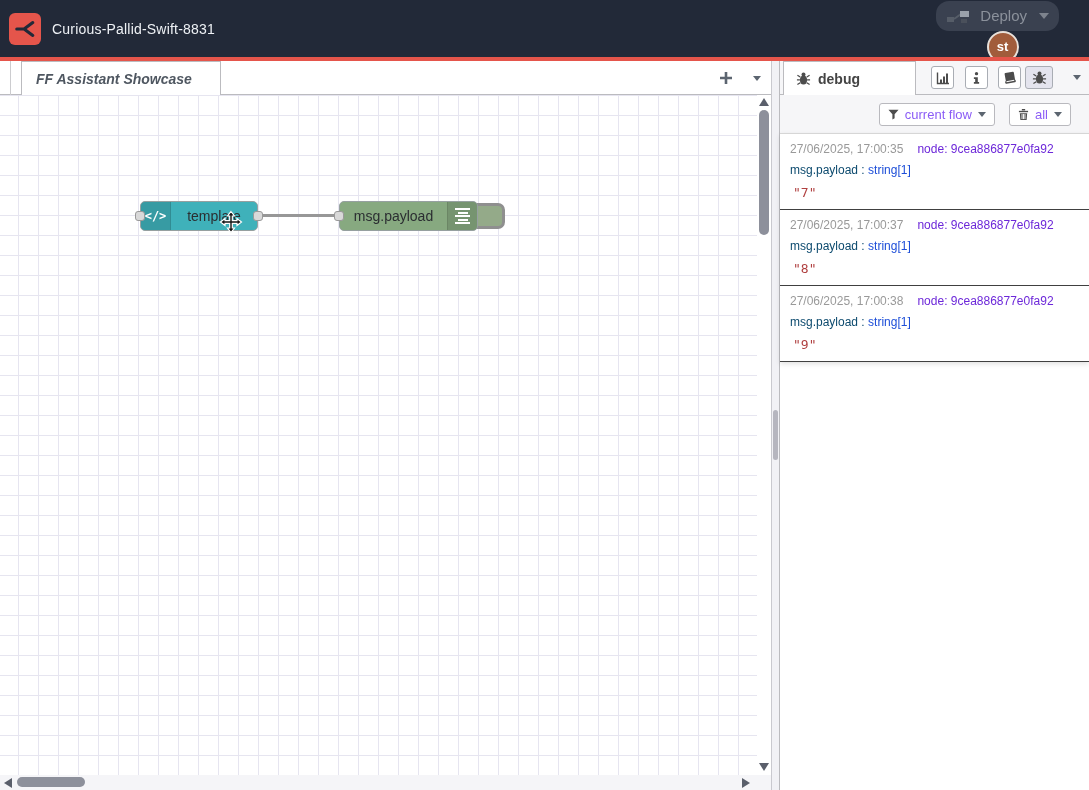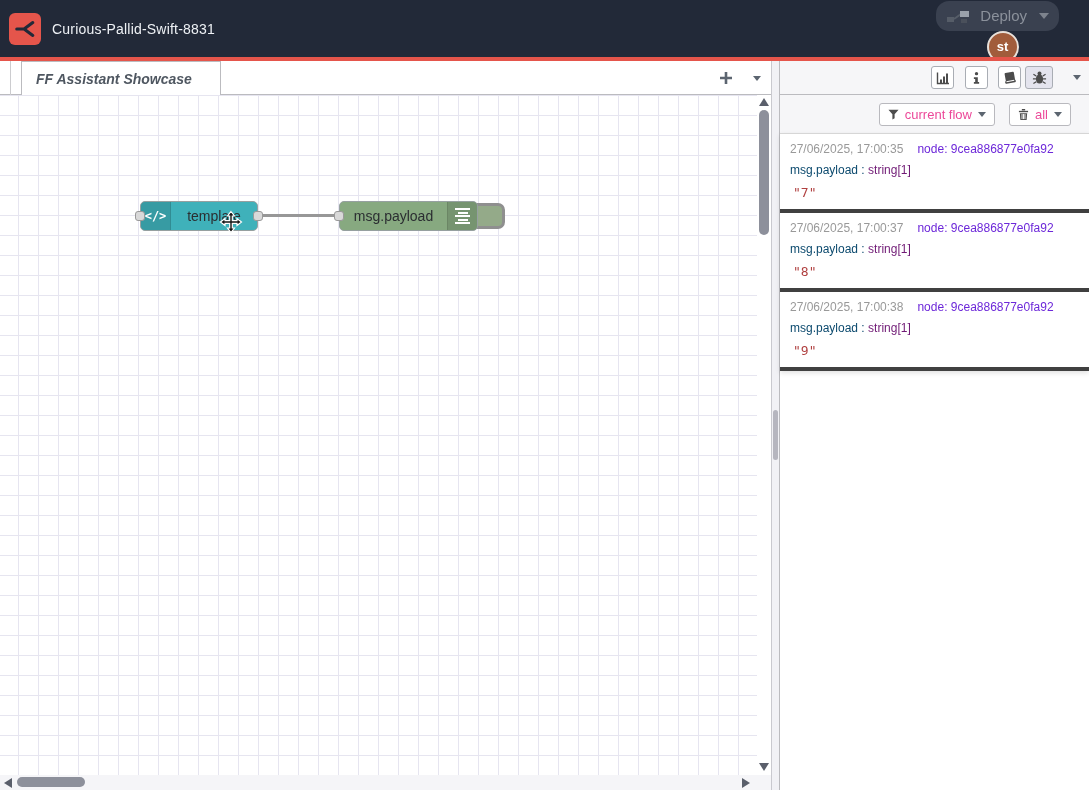--- a/index.html
+++ b/index.html
@@ -93,33 +93,33 @@
                gap:7px; padding-left:12px; cursor:pointer; z-index:1; }
   .debug-tab-label { font-size:14px; font-weight:bold; color:#444; }
   .side-icon-btn { position:absolute; top:5px; width:23px; height:23px; background:#fff;
                    border:1px solid #a9adb4; border-radius:3px; display:flex; align-items:center;
                    justify-content:center; cursor:pointer; padding:0; }
   .side-icon-btn.selected { background:#e4e4ee; width:28px; }
   .side-tabs-caret { position:absolute; right:8px; top:14px; }
 
   .side-toolbar { position:absolute; left:0; top:34px; width:309px; height:38px; background:#f6f6f8;
                   display:flex; align-items:center; justify-content:flex-end; gap:14px; padding-right:18px; }
-  .tb-btn { height:23px; background:#fff; border:1px solid #b9b9be; border-radius:3px; color:#ec4899;
+  .tb-btn { height:23px; background:#fff; border:1px solid #b9b9be; border-radius:3px; color:#8b5cf6;
             font-size:13px; display:flex; align-items:center; gap:6px; padding:0 8px; cursor:pointer;
             font-family:"Liberation Sans", sans-serif; }
 
   .messages { position:absolute; left:0; top:72px; width:309px; background:#fff;
               border-top:1px solid #d6d6d6; box-shadow:0 2px 5px rgba(0,0,0,0.12); }
-  .debug-msg { padding:8px 10px 9px 10px; border-bottom:4px solid #404040; cursor:default; }
+  .debug-msg { padding:8px 10px 9px 10px; border-bottom:1px solid #404040; cursor:default; }
   .msg-meta { font-size:12px; display:flex; gap:14px; margin-bottom:7px; }
   .msg-ts { color:#999; }
   .msg-node { color:#6d28d9; }
   .msg-prop { font-size:12px; margin-bottom:8px; }
   .prop-path { color:#0c4a6e; }
-  .prop-type { color:#701a75; }
+  .prop-type { color:#1d4ed8; }
   .msg-value { font-family:"DejaVu Sans Mono", monospace; font-size:13px; color:#b04040; padding-left:3px; }
 </style>
 </head>
 <body>
 
 <div class="app">
 
   <div class="header">
     <div class="logo">
       <svg width="22" height="22" viewBox="0 0 24 24">
@@ -221,20 +221,28 @@
         <div class="arrow arrow-right"></div>
       </div>
     </div>
 
     <div class="splitter">
       <div class="splitter-handle"></div>
     </div>
 
     <div class="sidebar">
       <div class="side-tabs">
+        <div class="debug-tab">
+          <svg width="15" height="15" viewBox="0 0 16 16">
+            <ellipse cx="8" cy="9.5" rx="3.8" ry="4.8" fill="#4c4c4c"></ellipse>
+            <circle cx="8" cy="3.8" r="2.1" fill="#4c4c4c"></circle>
+            <path d="M4.5 6.5 L1.5 4.5 M4.2 9.5 H1 M4.5 12.5 L1.5 14.5 M11.5 6.5 L14.5 4.5 M11.8 9.5 H15 M11.5 12.5 L14.5 14.5" stroke="#4c4c4c" stroke-width="1.3" fill="none"></path>
+          </svg>
+          <span class="debug-tab-label">debug</span>
+        </div>
         <button class="side-icon-btn" style="left:151px;">
           <svg width="14" height="14" viewBox="0 0 14 14">
             <path d="M1.5 1.5 V12.5 H13" stroke="#4c4c4c" stroke-width="1.4" fill="none"></path>
             <rect x="4" y="8.5" width="2" height="3.5" fill="#4c4c4c"></rect>
             <rect x="7" y="5.5" width="2" height="6.5" fill="#4c4c4c"></rect>
             <rect x="10" y="2.5" width="2" height="9.5" fill="#4c4c4c"></rect>
           </svg>
         </button>
         <button class="side-icon-btn" style="left:185px;">
           <svg width="7" height="14" viewBox="0 0 8 14">

